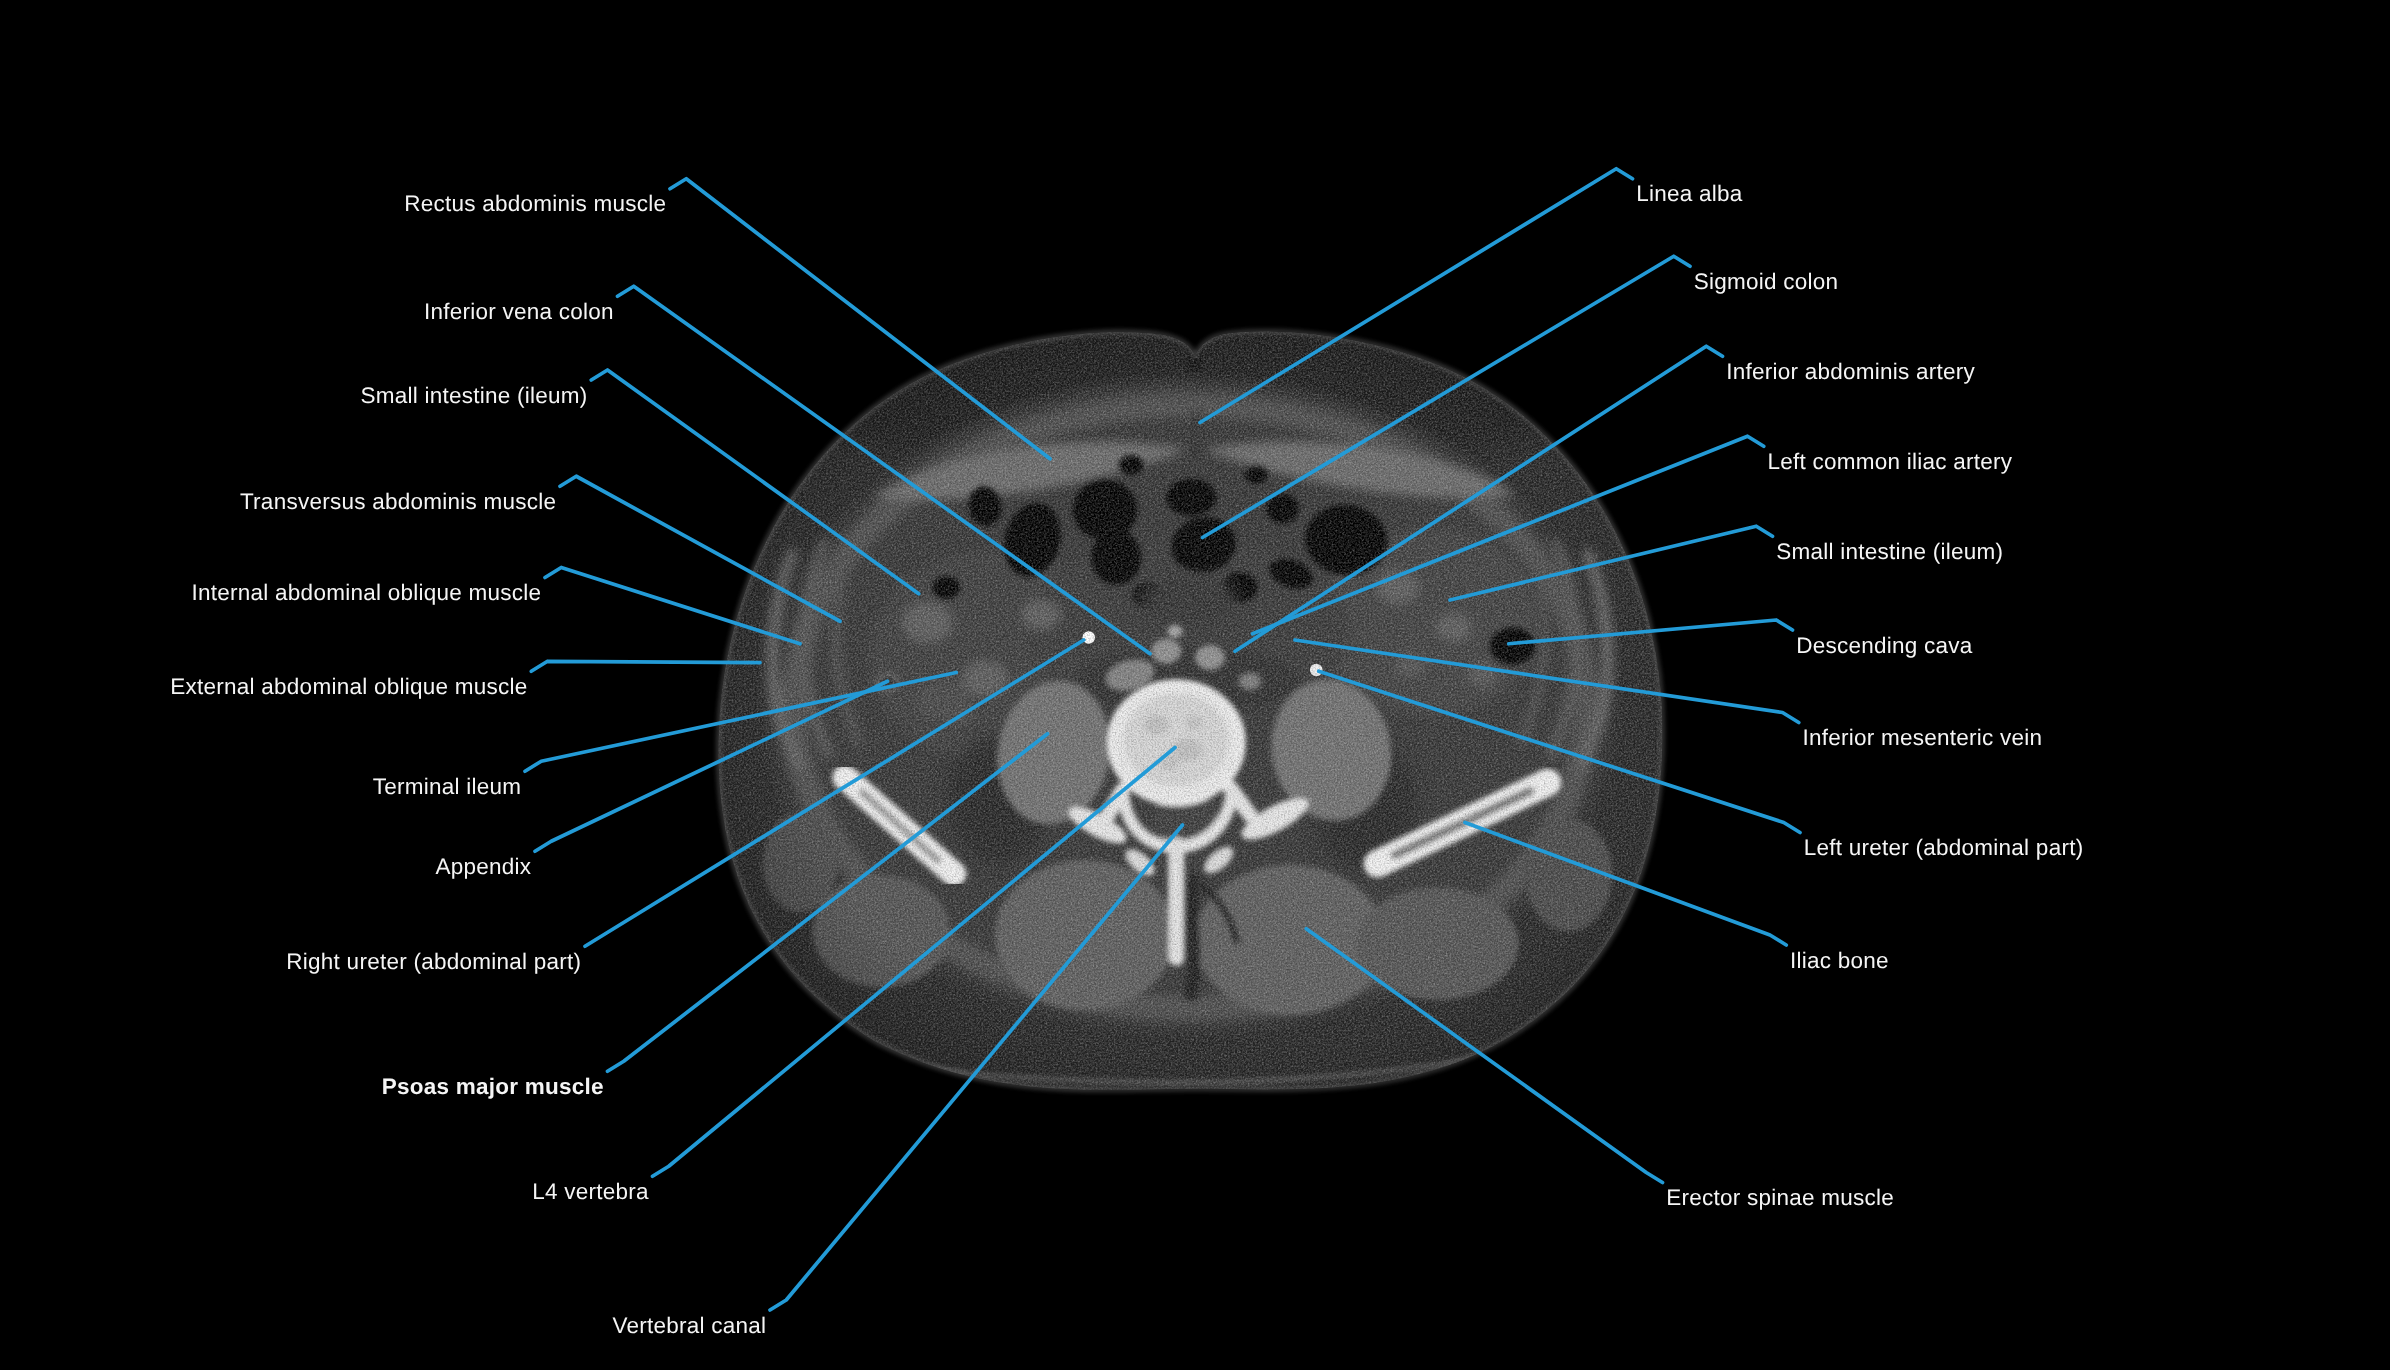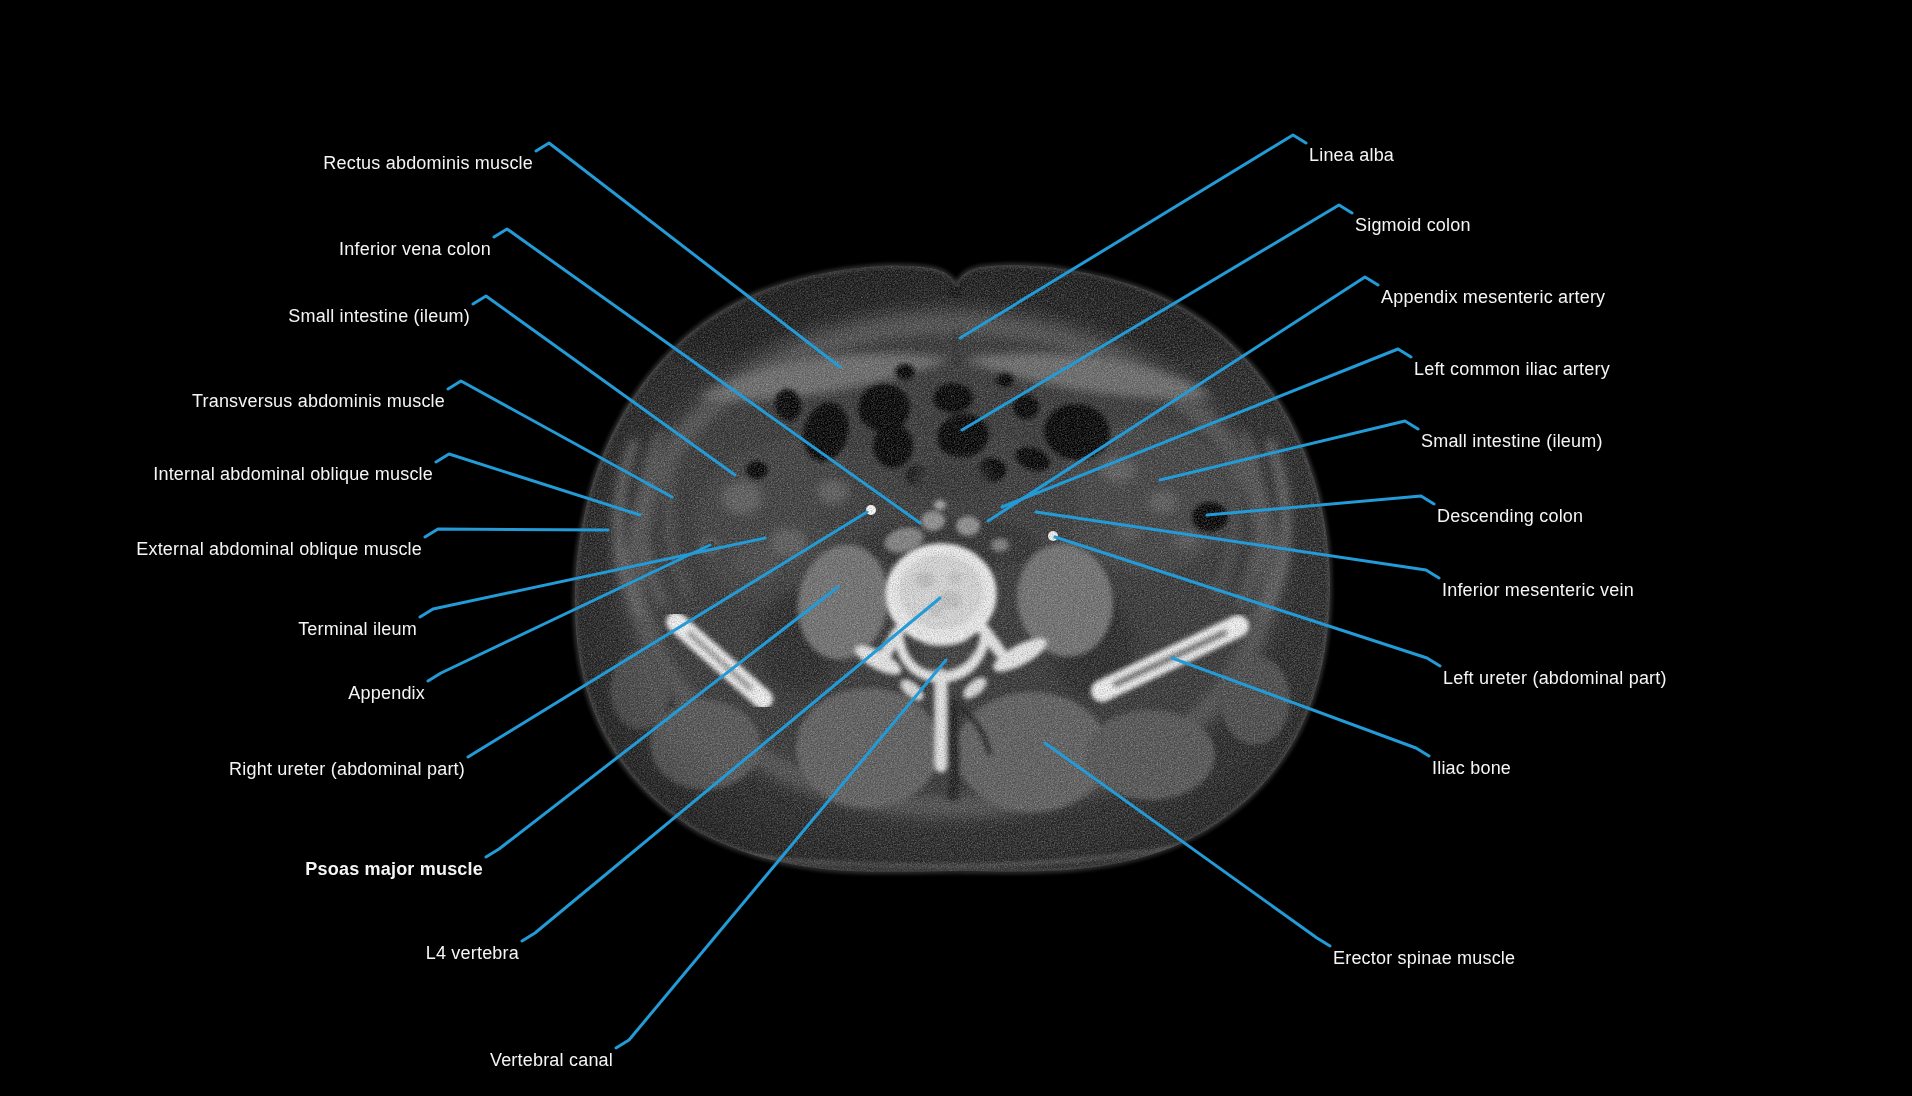--- a/index.html
+++ b/index.html
@@ -232,23 +232,23 @@
       <div class="anno left" style="right: 1479px; top: 457px; text-align: center;">Internal abdominal oblique muscle</div>
       <div class="anno left" style="right: 1490px; top: 532px;">External abdominal oblique muscle</div>
       <div class="anno left" style="right: 1495px; top: 612px;">Terminal ileum</div>
       <div class="anno left" style="right: 1487px; top: 676px;">Appendix</div>
       <div class="anno left" style="right: 1447px; top: 752px;">Right ureter (abdominal part)</div>
       <div class="anno left" style="right: 1429px; top: 852px; font-weight: bold;">Psoas major muscle</div>
       <div class="anno left" style="right: 1393px; top: 936px;">L4 vertebra</div>
       <div class="anno left" style="right: 1299px; top: 1043px;">Vertebral canal</div>
       <div class="anno right" style="left: 1309px; top: 138px;">Linea alba</div>
       <div class="anno right" style="left: 1355px; top: 208px;">Sigmoid colon</div>
-      <div class="anno right" style="left: 1381px; top: 280px;">Appendix mesenteric artery</div>
+      <div class="anno right" style="left: 1381px; top: 280px;">Inferior abdominis artery</div>
       <div class="anno right" style="left: 1414px; top: 352px;">Left common iliac artery</div>
       <div class="anno right" style="left: 1421px; top: 424px;">Small intestine (ileum)</div>
-      <div class="anno right" style="left: 1437px; top: 499px;">Descending colon</div>
+      <div class="anno right" style="left: 1437px; top: 499px;">Descending cava</div>
       <div class="anno right" style="left: 1442px; top: 573px;">Inferior mesenteric vein</div>
       <div class="anno right" style="left: 1443px; top: 661px;">Left ureter (abdominal part)</div>
       <div class="anno right" style="left: 1432px; top: 751px;">Iliac bone</div>
       <div class="anno right" style="left: 1333px; top: 941px;">Erector spinae muscle</div>
     </div>
 
 </div>
 
 </body></html>

